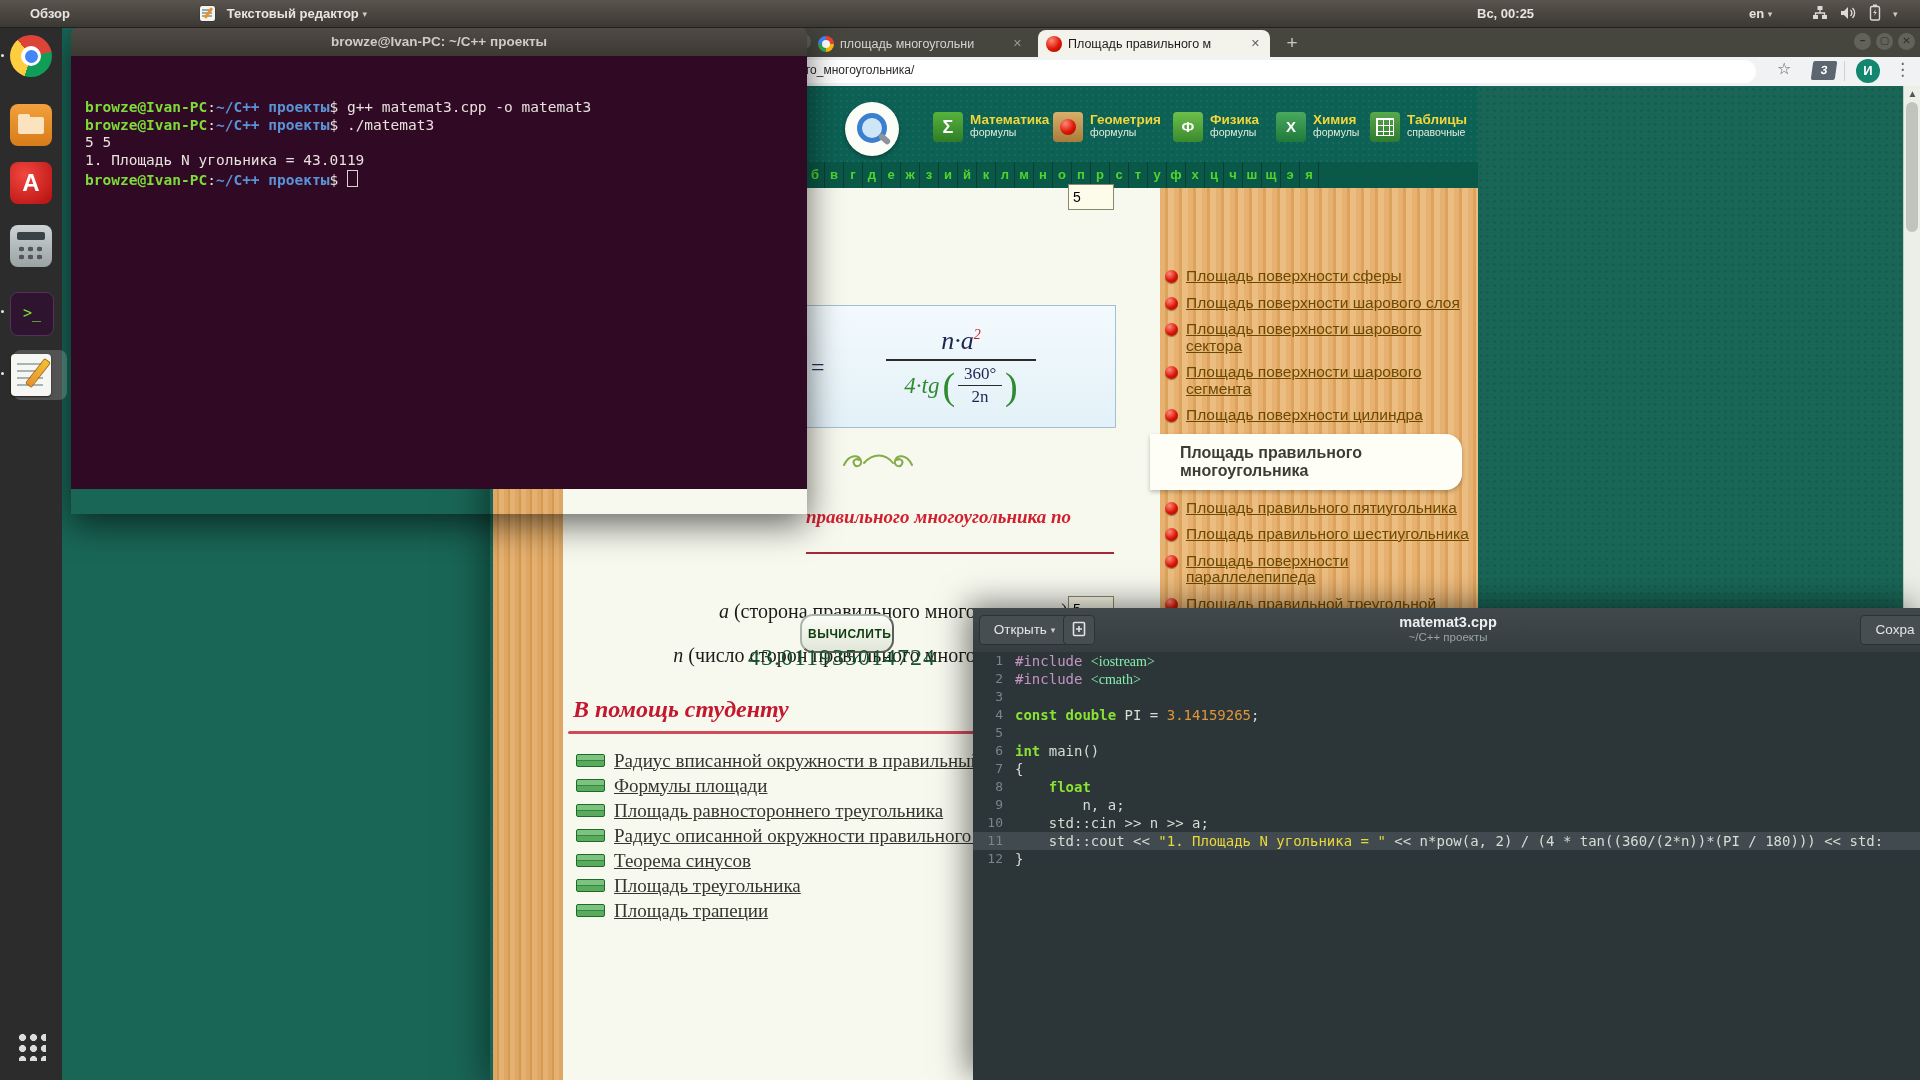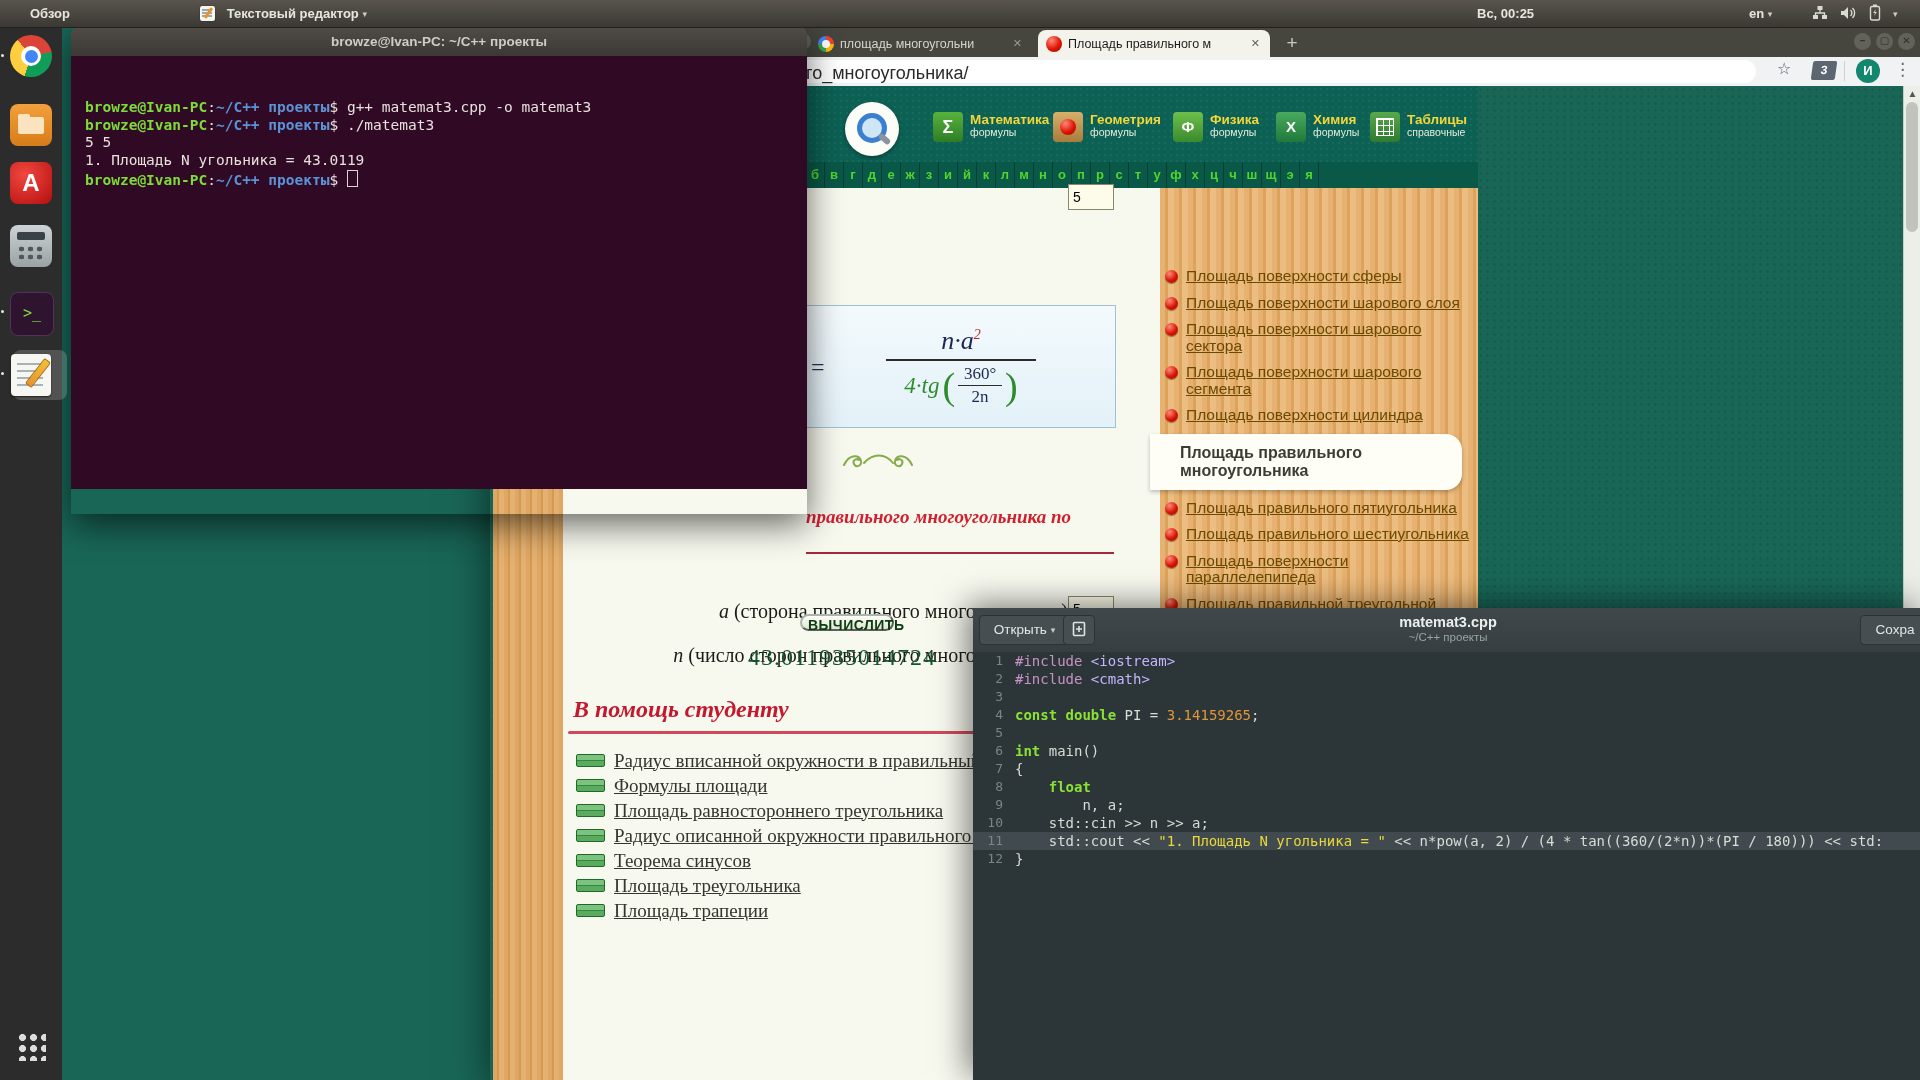--- a/index.html
+++ b/index.html
@@ -60,21 +60,21 @@
   .tab .close{font-size:11px;color:#9a9a94;padding:0 2px;}
   .tab-active .close{color:#5f6368;}
   .fav-g{width:16px;height:16px;border-radius:50%;flex:0 0 16px;
     background:conic-gradient(#ea4335 0 25%,#fbbc05 0 50%,#34a853 0 75%,#4285f4 0 100%);position:relative;}
   .fav-g:before{content:"";position:absolute;left:4px;top:4px;width:8px;height:8px;border-radius:50%;background:#fdfdfd;}
   .redball{width:16px;height:16px;border-radius:50%;flex:0 0 16px;
     background:radial-gradient(circle at 34% 28%,#ff8a7a,#e01505 55%,#8e0b00);}
   .newtab{position:absolute;top:5px;width:24px;height:24px;color:#c9c9c2;font-size:19px;text-align:center;line-height:22px;}
   #toolbar{position:absolute;left:0;top:30px;width:1430px;height:29px;background:#f0f2f3;border-bottom:1px solid #d5d7d4;}
   #omnibox{position:absolute;left:66px;top:3px;width:1200px;height:23px;background:#fff;border-radius:12px;}
-  #urltext{position:absolute;left:250px;top:3px;font-size:18px;color:#2b2b2b;}
+  #urltext{position:absolute;left:250px;top:3px;font-size:12px;color:#2b2b2b;}
   .tbicon{position:absolute;top:2px;font-size:16px;color:#5f6368;}
   #extbadge{position:absolute;left:1322px;top:4px;width:24px;height:19px;background:#5c6670;color:#fff;
     font-size:12px;font-weight:bold;text-align:center;line-height:19px;transform:skewX(-8deg);border-radius:2px;}
   #avatar{position:absolute;left:1366px;top:2px;width:24px;height:24px;border-radius:50%;background:#13866f;
     color:#fff;font-size:13px;font-weight:bold;text-align:center;line-height:24px;}
   #toolsep{position:absolute;left:1354px;top:4px;width:1px;height:20px;background:#cfd1ce;}
 
   #bcontent{position:absolute;left:0;top:59px;width:1430px;height:994px;
     background-color:#196657;
     background-image:radial-gradient(rgba(0,0,0,0.10) 1px,transparent 1.6px);background-size:7px 7px;}
@@ -130,23 +130,23 @@
   
   #redhead{position:absolute;left:243px;top:318px;font-family:"Liberation Serif","DejaVu Serif",serif;
     font-style:italic;font-weight:bold;font-size:19px;color:#d21f2e;}
   #redrule{position:absolute;left:243px;top:364px;width:308px;height:2px;background:#a3293a;}
   
   .formrow{position:absolute;left:0;width:505px;text-align:right;font-family:"Liberation Serif","DejaVu Serif",serif;
     font-size:20px;color:#1b1b18;}
   .formrow .var{font-style:italic;}
   .finput{position:absolute;left:505px;top:-4px;width:36px;height:22px;border:1px solid #8a8a6a;
     background:#fdfceb;font-size:14px;padding:1px 4px;font-family:"Liberation Sans",sans-serif;}
-  #calcbtn{position:absolute;left:237px;top:426px;width:94px;height:17px;border-radius:13px;
+  #calcbtn{position:absolute;left:237px;top:426px;width:94px;height:39px;border-radius:13px;
     border:2px outset #aab4aa;background:linear-gradient(#fcfdf6,#e2e6d8);
-    color:#0c3c0f;font-weight:bold;font-size:14px;letter-spacing:0.5px;font-family:"Liberation Sans",sans-serif;}
+    color:#0c3c0f;font-weight:bold;font-size:12px;letter-spacing:0.5px;font-family:"Liberation Sans",sans-serif;}
   #result{position:absolute;left:144px;top:456px;width:270px;text-align:center;
     font-family:"Liberation Serif","DejaVu Serif",serif;font-size:24px;letter-spacing:1px;color:#14532d;}
   
   #sthead{position:absolute;left:10px;top:508px;font-family:"Liberation Serif","DejaVu Serif",serif;
     font-style:italic;font-weight:bold;font-size:24px;color:#c4182f;}
   #strule{position:absolute;left:5px;top:543px;width:590px;height:3px;background:#d04a58;border-radius:2px;}
   #student-list{position:absolute;left:13px;top:560px;width:584px;}
   .strow{height:25px;display:flex;align-items:center;gap:9px;}
   .stbul{width:27px;height:11px;flex:0 0 27px;border:1px solid #1c6b2c;border-radius:2px;
     background:linear-gradient(#7ec27f 0 45%,#2f8a3f 45% 55%,#5aab5e 55%);}
@@ -194,21 +194,21 @@
   #gpath{position:absolute;left:330px;top:23px;width:290px;text-align:center;color:#9aa3a5;font-size:11.5px;}
   #gcode{position:absolute;left:0;top:44px;width:947px;height:428px;background:#2c3639;
     font-family:"DejaVu Sans Mono",monospace;font-size:14px;}
   #gutterfill{position:absolute;left:0;top:44px;width:36px;height:428px;background:#262f32;}
   .crow{display:flex;height:18px;line-height:18px;white-space:pre;}
   .crow.cur{background:#414b4f;}
   .ln{width:30px;flex:0 0 30px;text-align:right;padding-right:6px;color:#79858a;font-size:13px;}
   .ccode{padding-left:6px;}
   .c-pl{color:#d8dcd4;}
   .c-pp{color:#c792c4;}
-  .c-inc{color:#c4b5fd;}
+  .c-inc{color:#86efac;font-family:Liberation Serif, serif;}
   .c-kw{color:#8ae234;font-weight:bold;}
   .c-num{color:#e09639;}
   .c-str{color:#e9d839;}
 </style>
 </head>
 <body>
 
 <div id="screen">
 
   <div id="browser">

